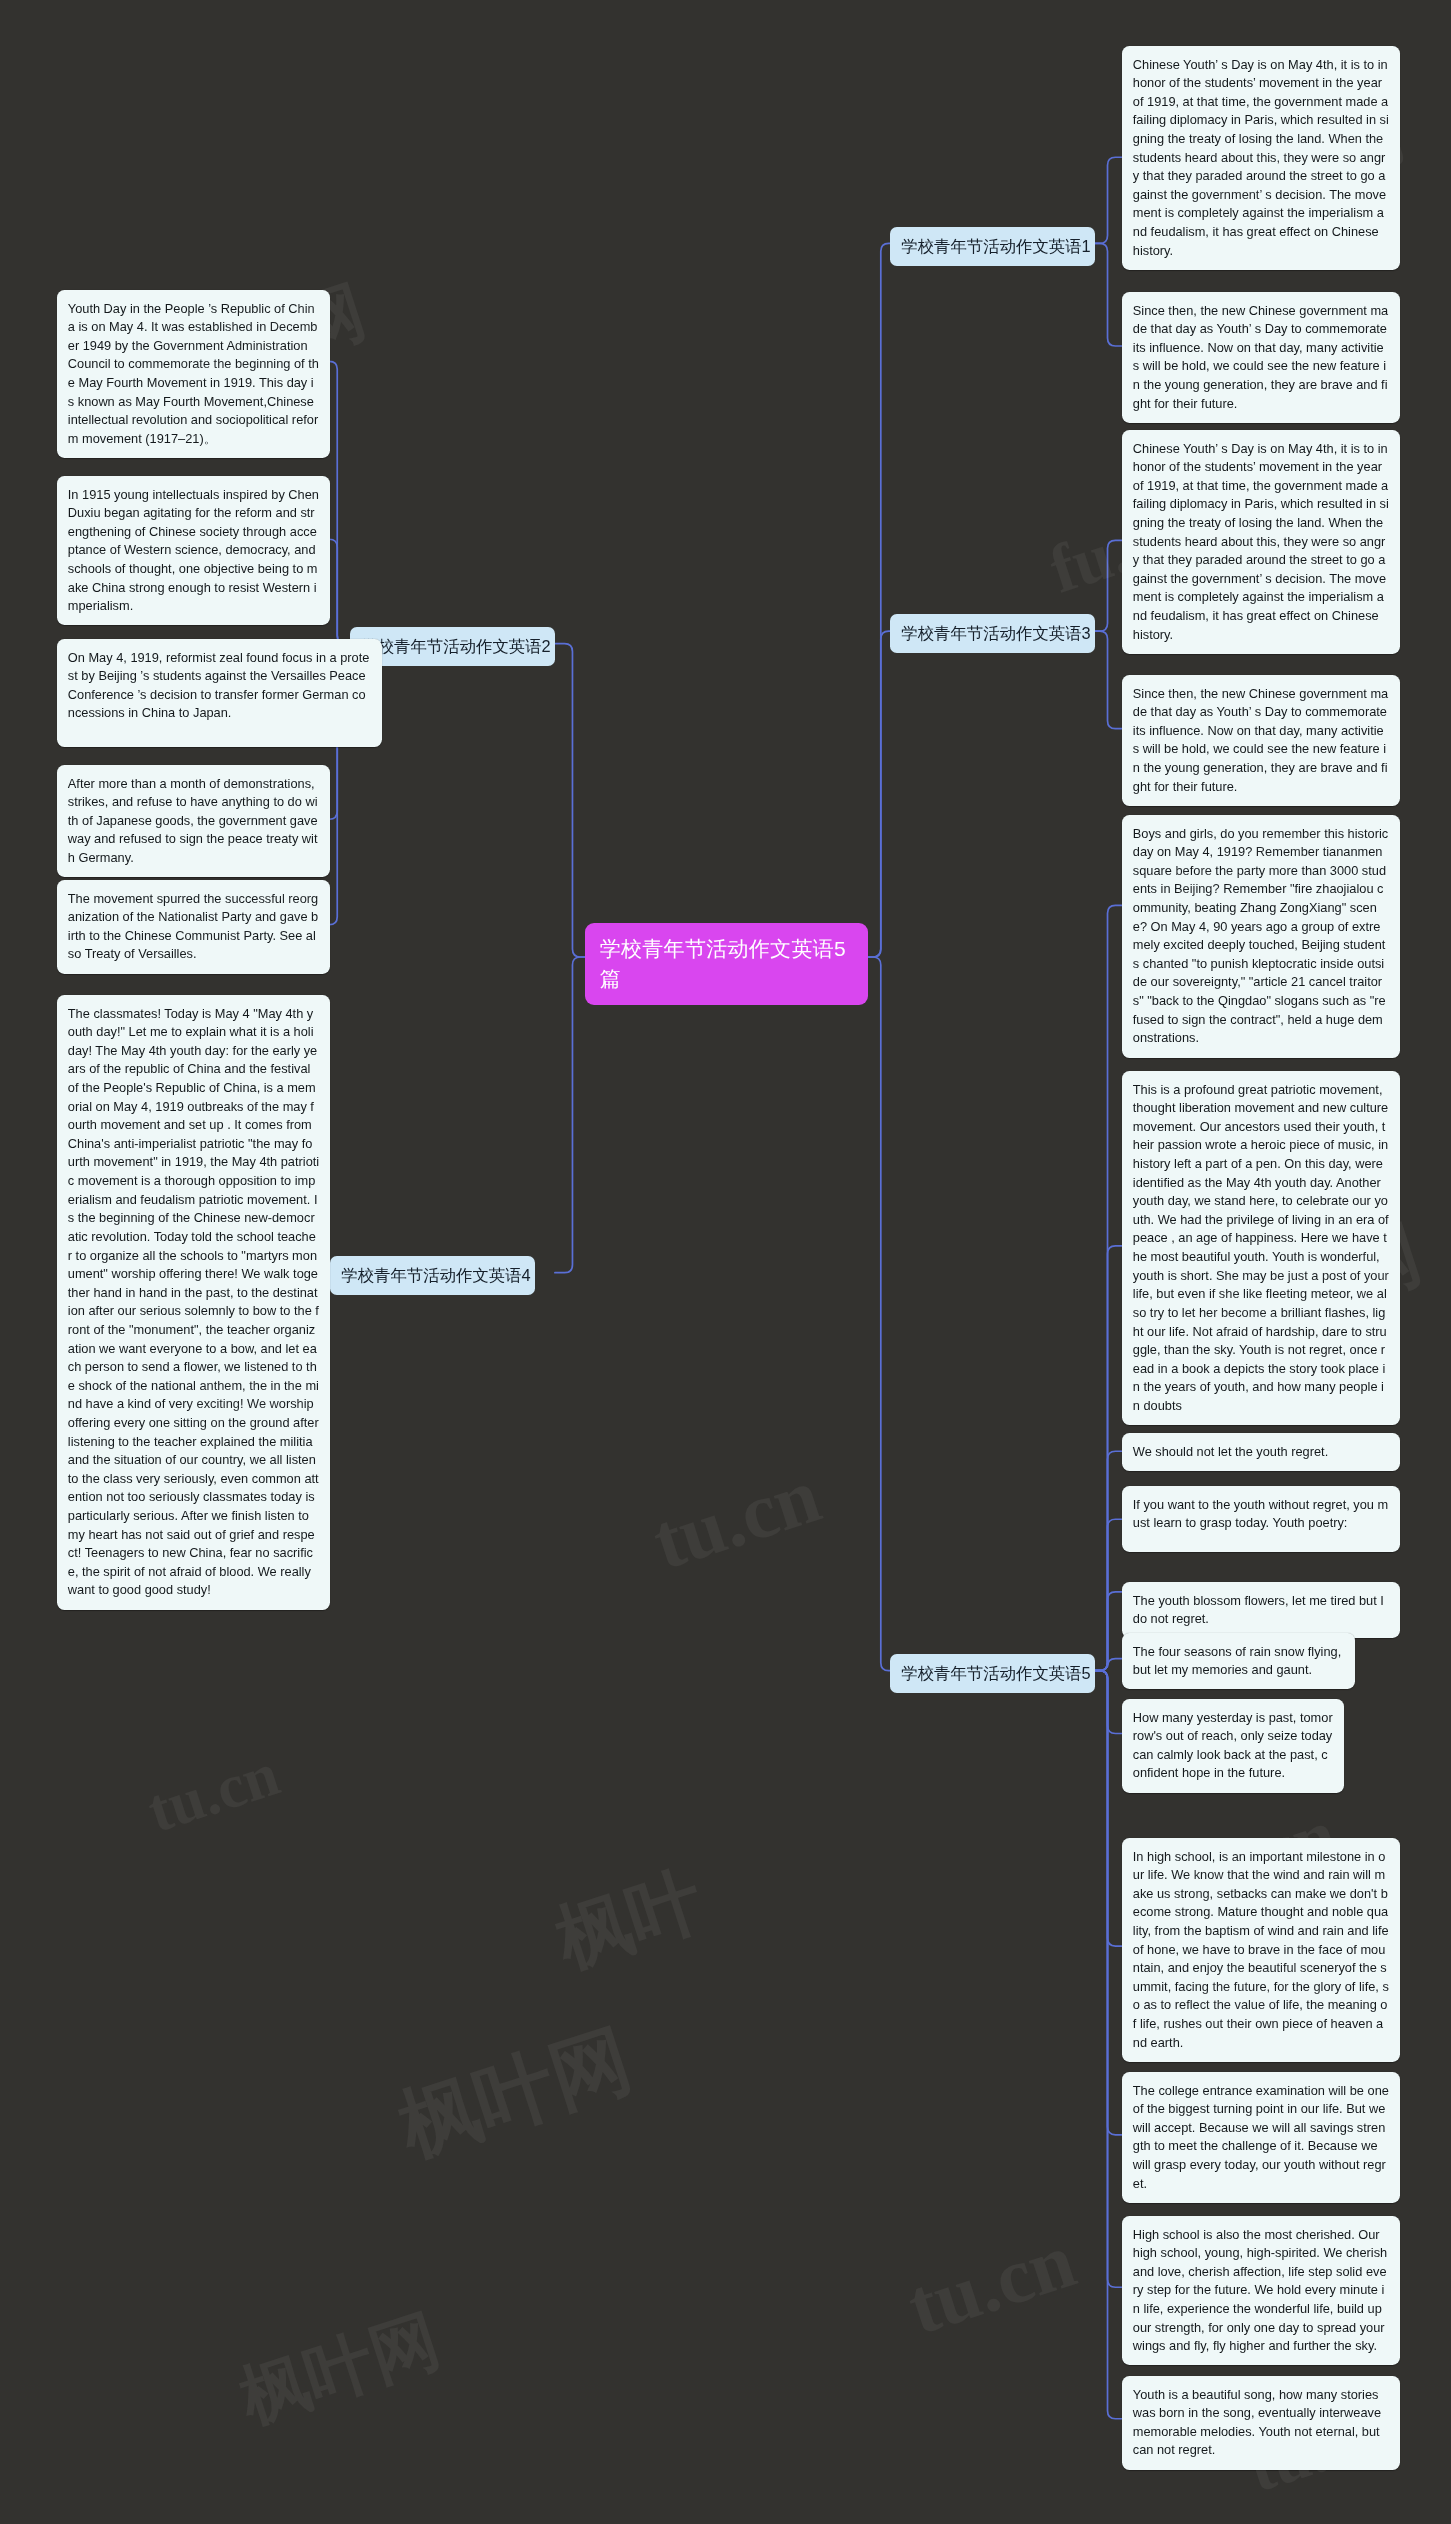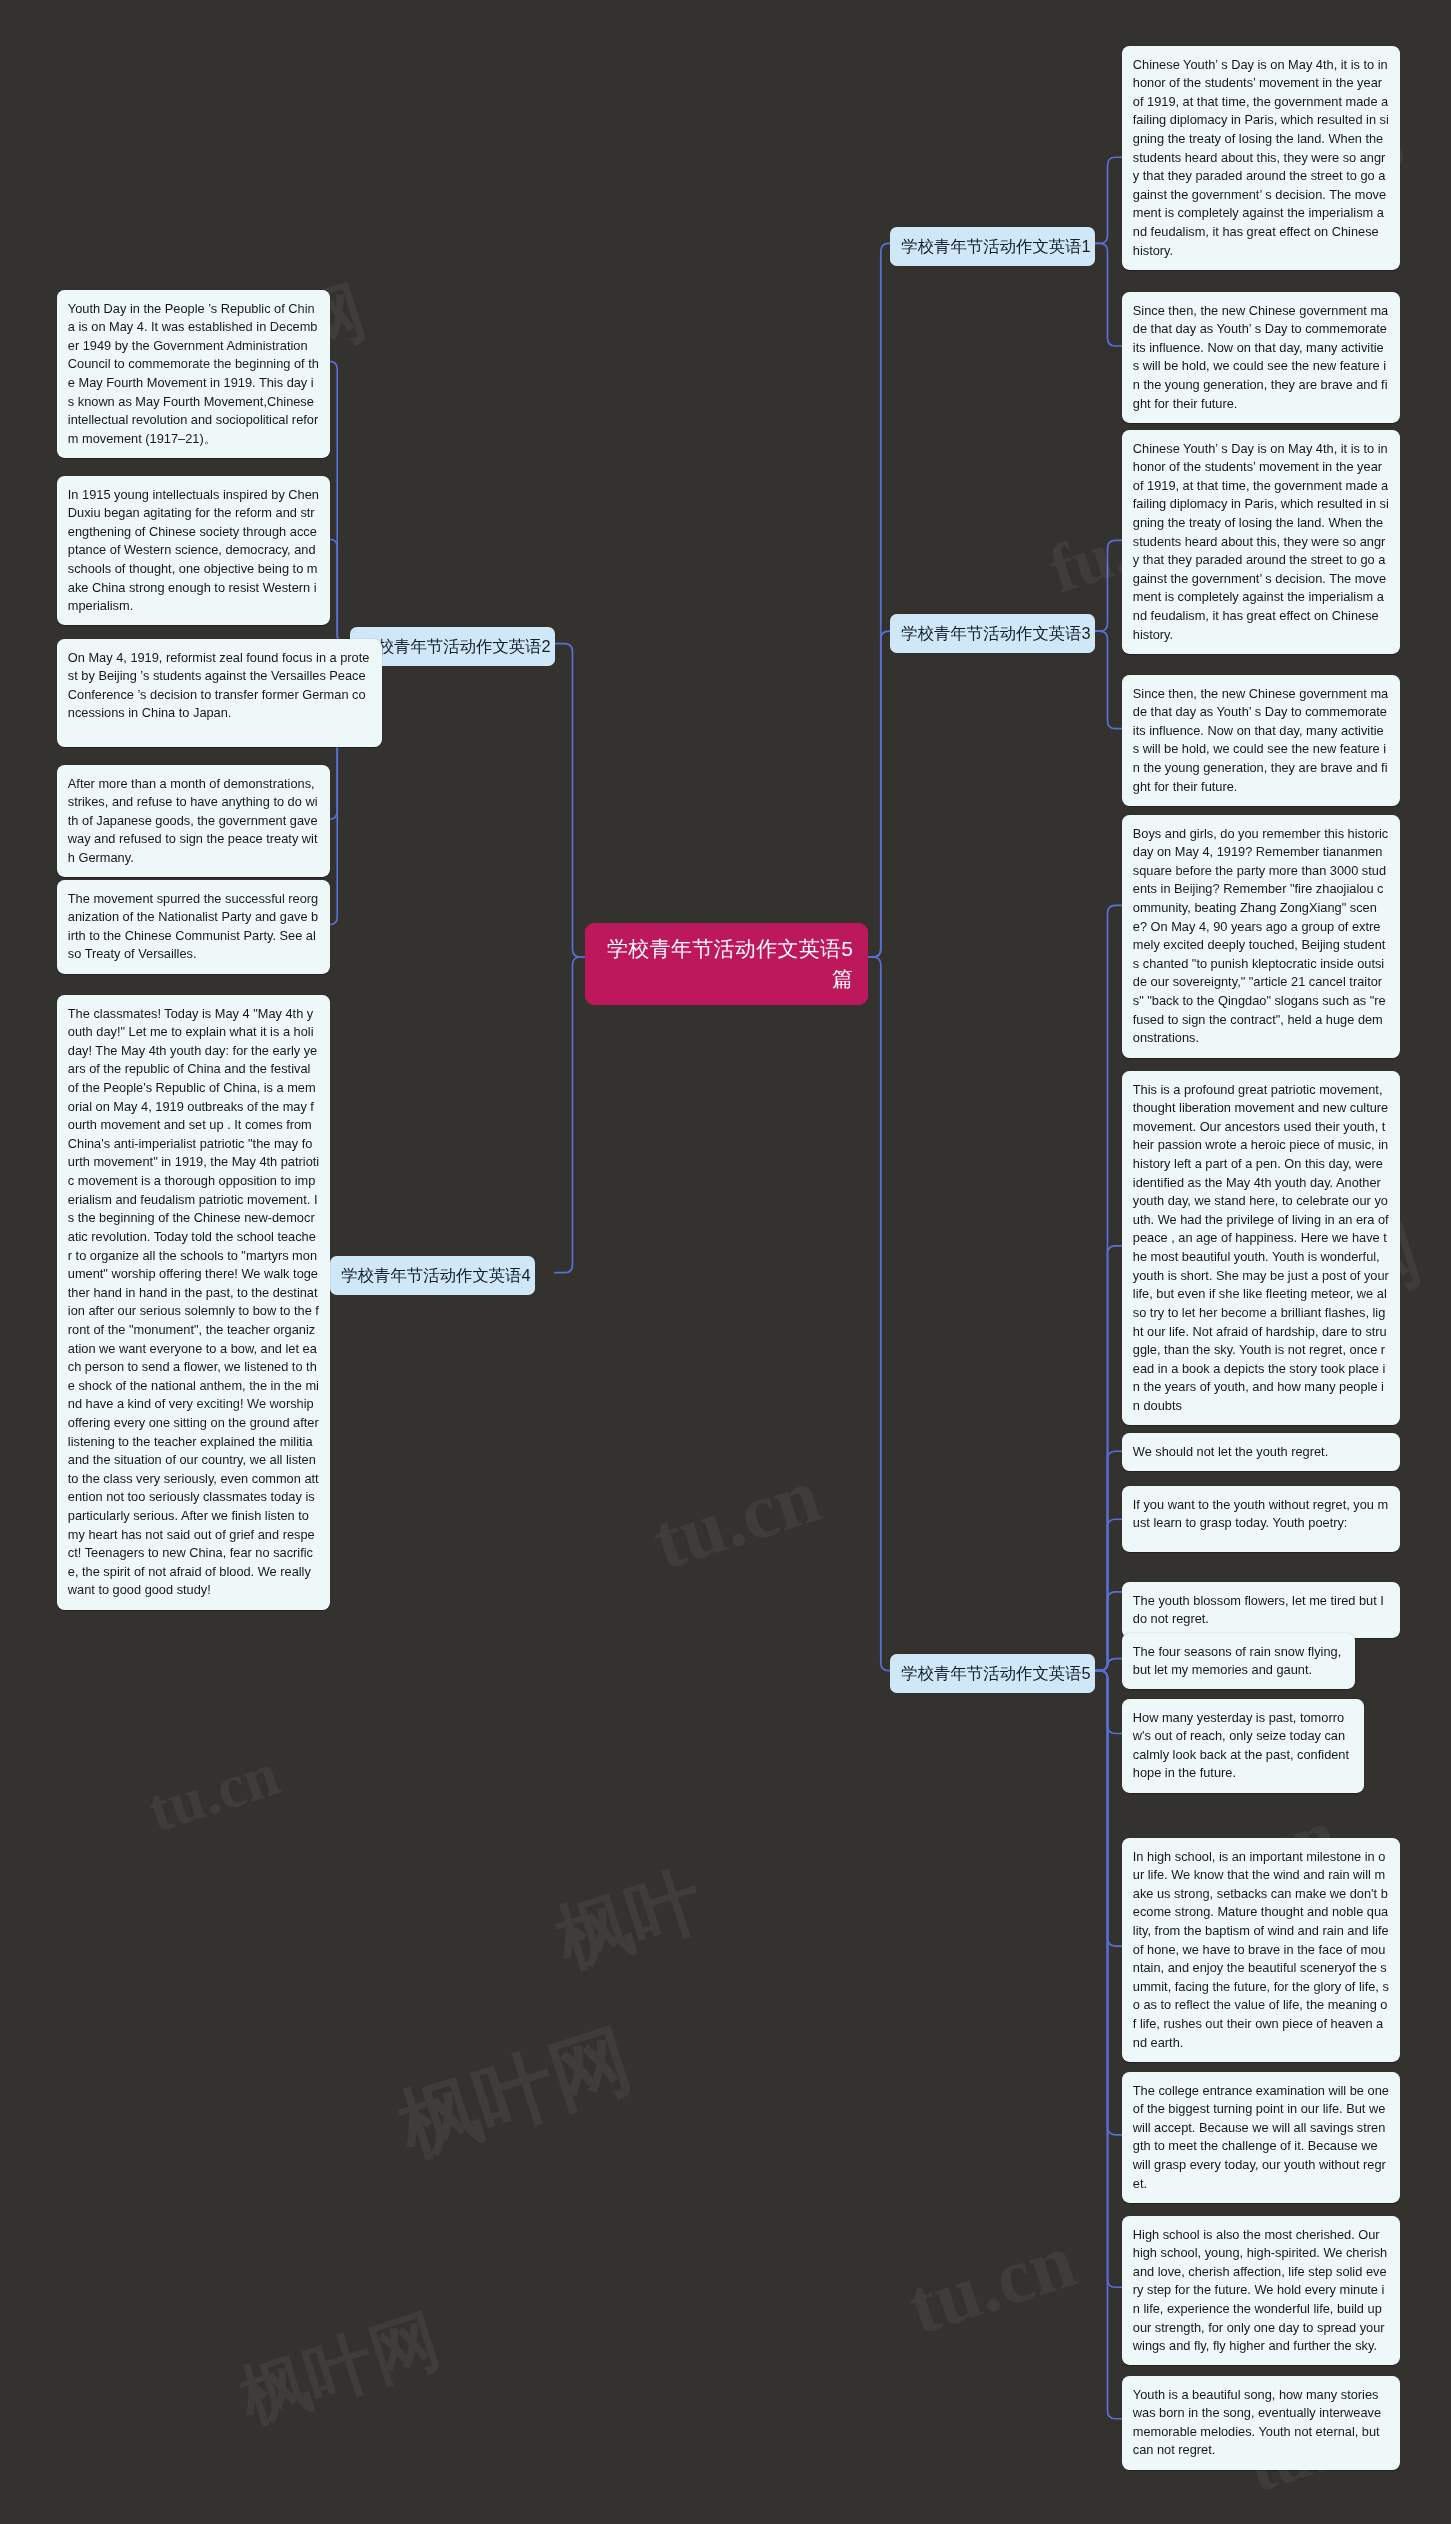--- a/index.html
+++ b/index.html
@@ -47,27 +47,27 @@
   }
 
   .node {
     position: absolute;
     z-index: 3;
     box-sizing: border-box;
   }
 
   
   .root-node {
-    background: #be185d;
+    background: #d946ef;
     color: #ffffff;
     border-radius: 9px;
     font-size: 21px;
     line-height: 1.42;
     padding: 11.3px 14.7px;
-    text-align: right;
+    text-align: left;
     letter-spacing: 0.3px;
   }
 
   
   .branch-node {
     background: #cfe7f6;
     color: #16202b;
     border-radius: 6.8px;
     font-size: 16.4px;
     line-height: 1.38;
@@ -284,19 +284,19 @@
     <div class="node leaf-node" style="left: 1122px; top: 675px; width: 278px; min-height: 108px;">Since then, the new Chinese government made that day as Youth’ s Day to commemorate its influence. Now on that day, many activities will be hold, we could see the new feature in the young generation, they are brave and fight for their future.</div>
     <div class="node branch-node" style="left: 330px; top: 1256px; width: 205px; min-height: 33px;">学校青年节活动作文英语4</div>
     <div class="node leaf-node" style="left: 57px; top: 995px; width: 273px; min-height: 579px;">The classmates! Today is May 4 "May 4th youth day!" Let me to explain what it is a holiday! The May 4th youth day: for the early years of the republic of China and the festival of the People's Republic of China, is a memorial on May 4, 1919 outbreaks of the may fourth movement and set up . It comes from China's anti-imperialist patriotic "the may fourth movement" in 1919, the May 4th patriotic movement is a thorough opposition to imperialism and feudalism patriotic movement. Is the beginning of the Chinese new-democratic revolution. Today told the school teacher to organize all the schools to "martyrs monument" worship offering there! We walk together hand in hand in the past, to the destination after our serious solemnly to bow to the front of the "monument", the teacher organization we want everyone to a bow, and let each person to send a flower, we listened to the shock of the national anthem, the in the mind have a kind of very exciting! We worship offering every one sitting on the ground after listening to the teacher explained the militia and the situation of our country, we all listen to the class very seriously, even common attention not too seriously classmates today is particularly serious. After we finish listen to my heart has not said out of grief and respect! Teenagers to new China, fear no sacrifice, the spirit of not afraid of blood. We really want to good good study!</div>
     <div class="node branch-node" style="left: 890px; top: 1654px; width: 205px; min-height: 33px;">学校青年节活动作文英语5</div>
     <div class="node leaf-node" style="left: 1122px; top: 815px; width: 278px; min-height: 180px;">Boys and girls, do you remember this historic day on May 4, 1919? Remember tiananmen square before the party more than 3000 students in Beijing? Remember "fire zhaojialou community, beating Zhang ZongXiang" scene? On May 4, 90 years ago a group of extremely excited deeply touched, Beijing students chanted "to punish kleptocratic inside outside our sovereignty," "article 21 cancel traitors" "back to the Qingdao" slogans such as "refused to sign the contract", held a huge demonstrations.</div>
     <div class="node leaf-node" style="left: 1122px; top: 1071px; width: 278px; min-height: 349px;">This is a profound great patriotic movement, thought liberation movement and new culture movement. Our ancestors used their youth, their passion wrote a heroic piece of music, in history left a part of a pen. On this day, were identified as the May 4th youth day. Another youth day, we stand here, to celebrate our youth. We had the privilege of living in an era of peace , an age of happiness. Here we have the most beautiful youth. Youth is wonderful, youth is short. She may be just a post of your life, but even if she like fleeting meteor, we also try to let her become a brilliant flashes, light our life. Not afraid of hardship, dare to struggle, than the sky. Youth is not regret, once read in a book a depicts the story took place in the years of youth, and how many people in doubts</div>
     <div class="node leaf-node" style="left: 1122px; top: 1433px; width: 278px; min-height: 36px;">We should not let the youth regret.</div>
     <div class="node leaf-node" style="left: 1122px; top: 1486px; width: 278px; min-height: 66px;">If you want to the youth without regret, you must learn to grasp today. Youth poetry:</div>
     <div class="node leaf-node" style="left: 1122px; top: 1566px; width: 278px; min-height: 52px; margin-top: 16px;">The youth blossom flowers, let me tired but I do not regret.</div>
     <div class="node leaf-node" style="left: 1122px; top: 1633px; width: 233px; min-height: 52px;">The four seasons of rain snow flying, but let my memories and gaunt.</div>
-    <div class="node leaf-node" style="left: 1122px; top: 1699px; width: 242px; min-height: 68px;">How many yesterday is past, tomorrow's out of reach, only seize today can calmly look back at the past, confident hope in the future.</div>
+    <div class="node leaf-node" style="left: 1122px; top: 1699px; width: 222px; min-height: 68px;">How many yesterday is past, tomorrow's out of reach, only seize today can calmly look back at the past, confident hope in the future.</div>
     <div class="node leaf-node" style="left: 1122px; top: 1838px; width: 278px; min-height: 215px;">In high school, is an important milestone in our life. We know that the wind and rain will make us strong, setbacks can make we don't become strong. Mature thought and noble quality, from the baptism of wind and rain and life of hone, we have to brave in the face of mountain, and enjoy the beautiful sceneryof the summit, facing the future, for the glory of life, so as to reflect the value of life, the meaning of life, rushes out their own piece of heaven and earth.</div>
     <div class="node leaf-node" style="left: 1122px; top: 2072px; width: 278px; min-height: 126px;">The college entrance examination will be one of the biggest turning point in our life. But we will accept. Because we will all savings strength to meet the challenge of it. Because we will grasp every today, our youth without regret.</div>
     <div class="node leaf-node" style="left: 1122px; top: 2216px; width: 278px; min-height: 142px;">High school is also the most cherished. Our high school, young, high-spirited. We cherish and love, cherish affection, life step solid every step for the future. We hold every minute in life, experience the wonderful life, build up our strength, for only one day to spread your wings and fly, fly higher and further the sky.</div>
     <div class="node leaf-node" style="left: 1122px; top: 2376px; width: 278px; min-height: 85px;">Youth is a beautiful song, how many stories was born in the song, eventually interweave memorable melodies. Youth not eternal, but can not regret.</div>
   </div>
 
 
 </body></html>

